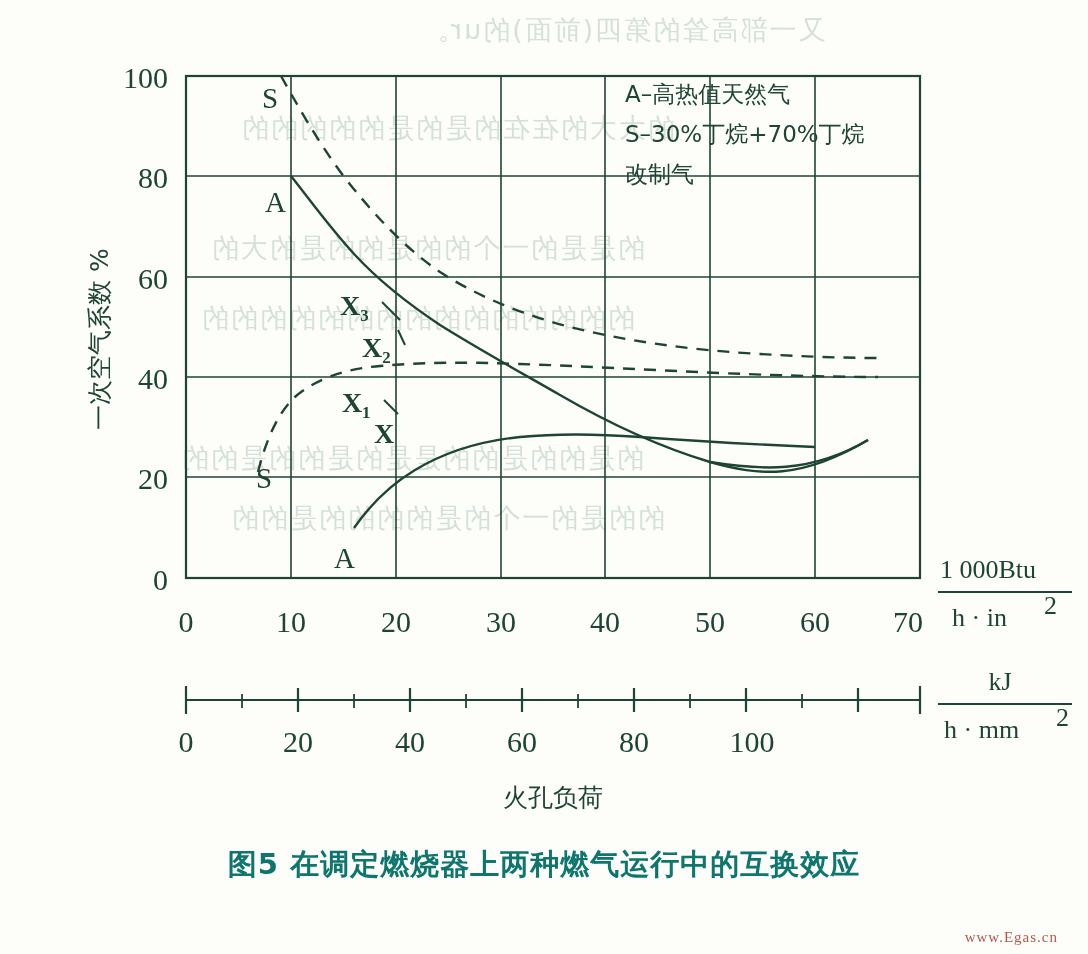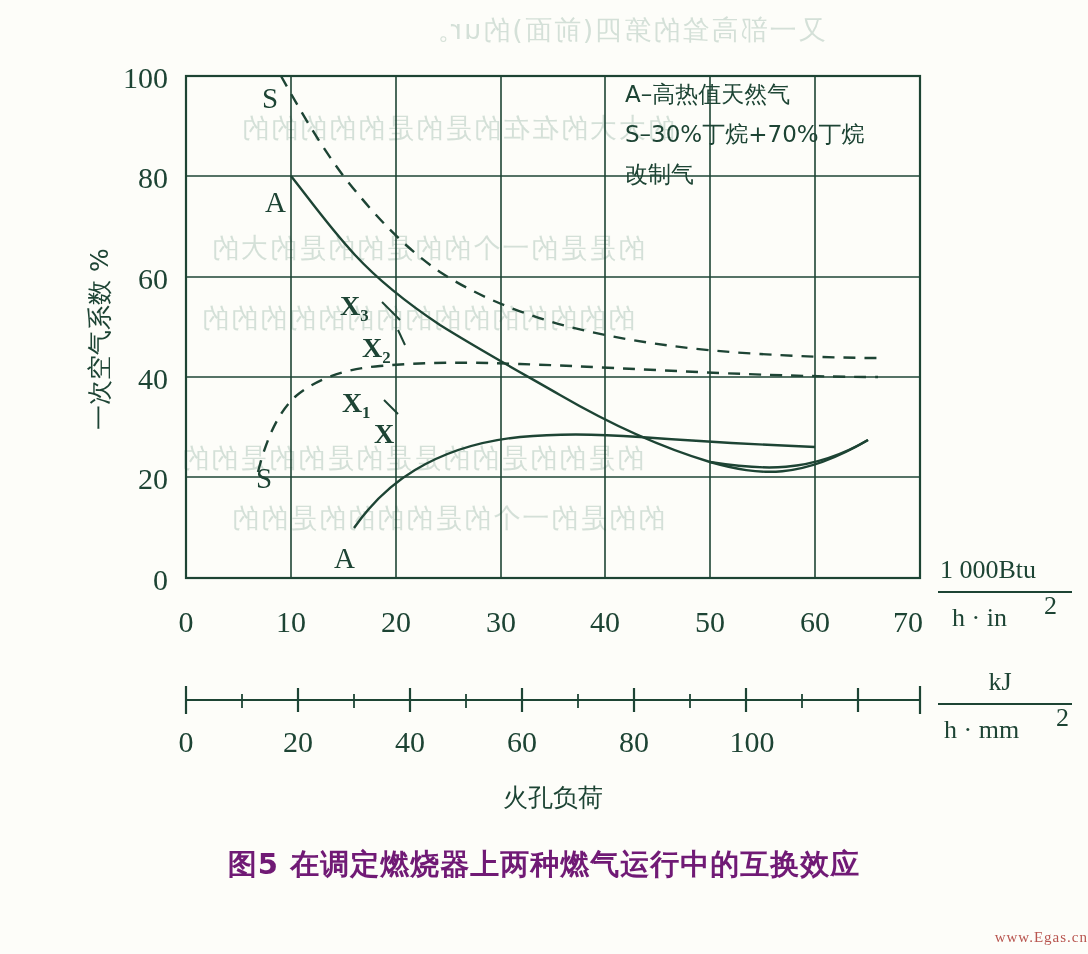--- a/index.html
+++ b/index.html
@@ -37,26 +37,26 @@
   svg { display: block; }
   .caption {
     position: absolute;
     left: 0;
     top: 845px;
     width: 1088px;
     text-align: center;
     font-family: "DejaVu Sans", sans-serif;
     font-size: 29px;
     font-weight: bold;
-    color: #701a75;
+    color: #0f766e;
     letter-spacing: 1px;
   }
   .watermark {
     position: absolute;
-    right: 0;
+    right: 30px;
     bottom: 8px;
     font-family: "Liberation Serif", serif;
     font-size: 15px;
     color: #b8554f;
     letter-spacing: 1px;
   }
   text {
     font-family: "DejaVu Sans", sans-serif;
     fill: #1d4434;
   }

